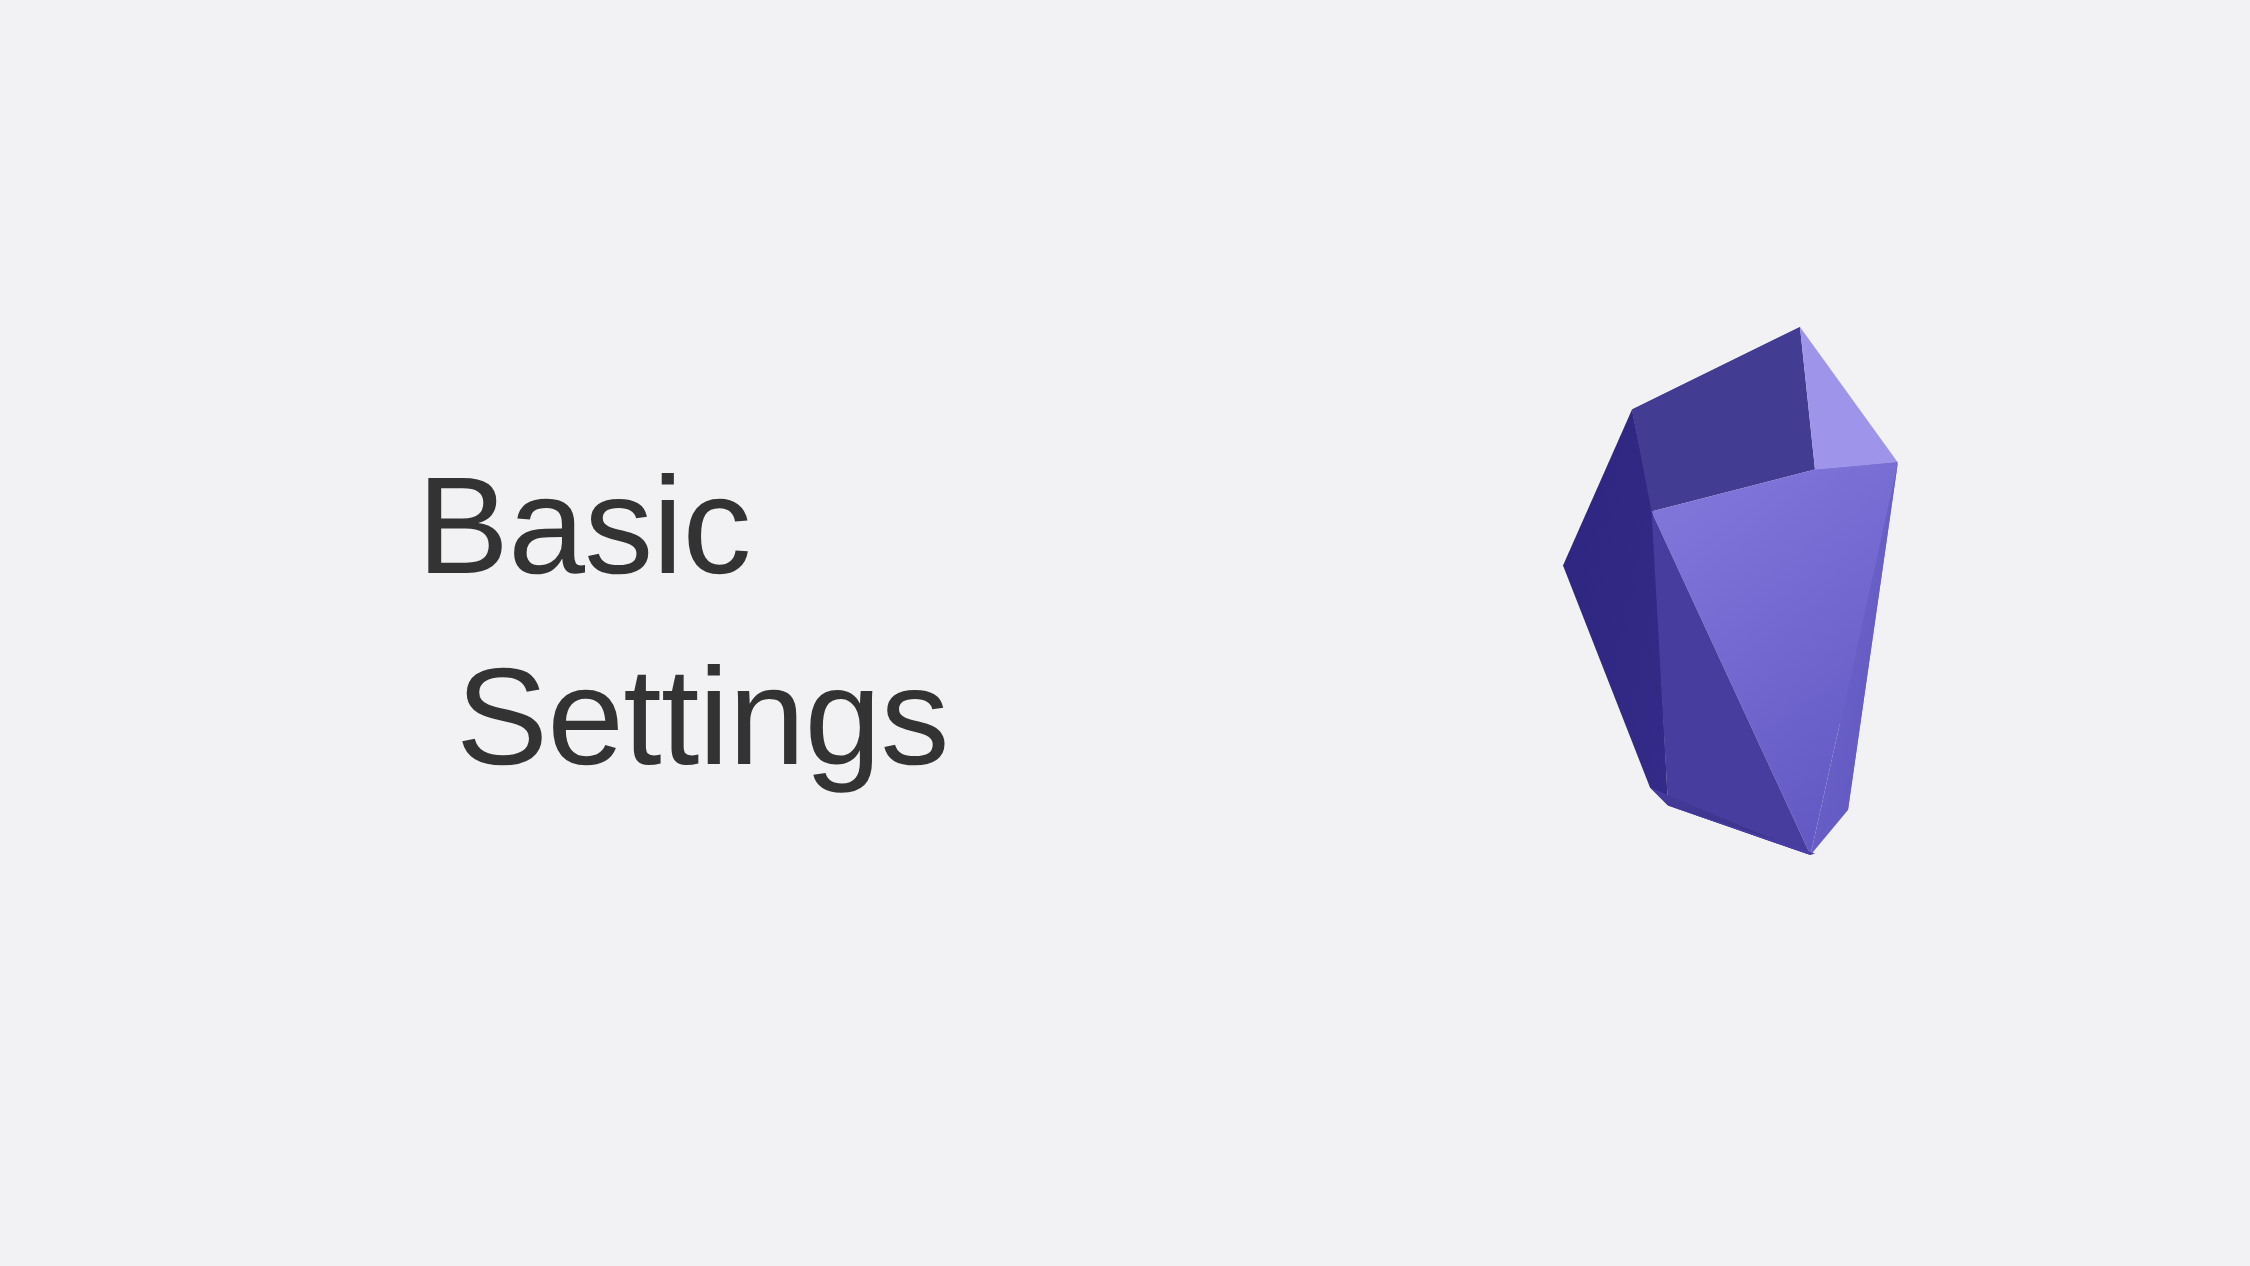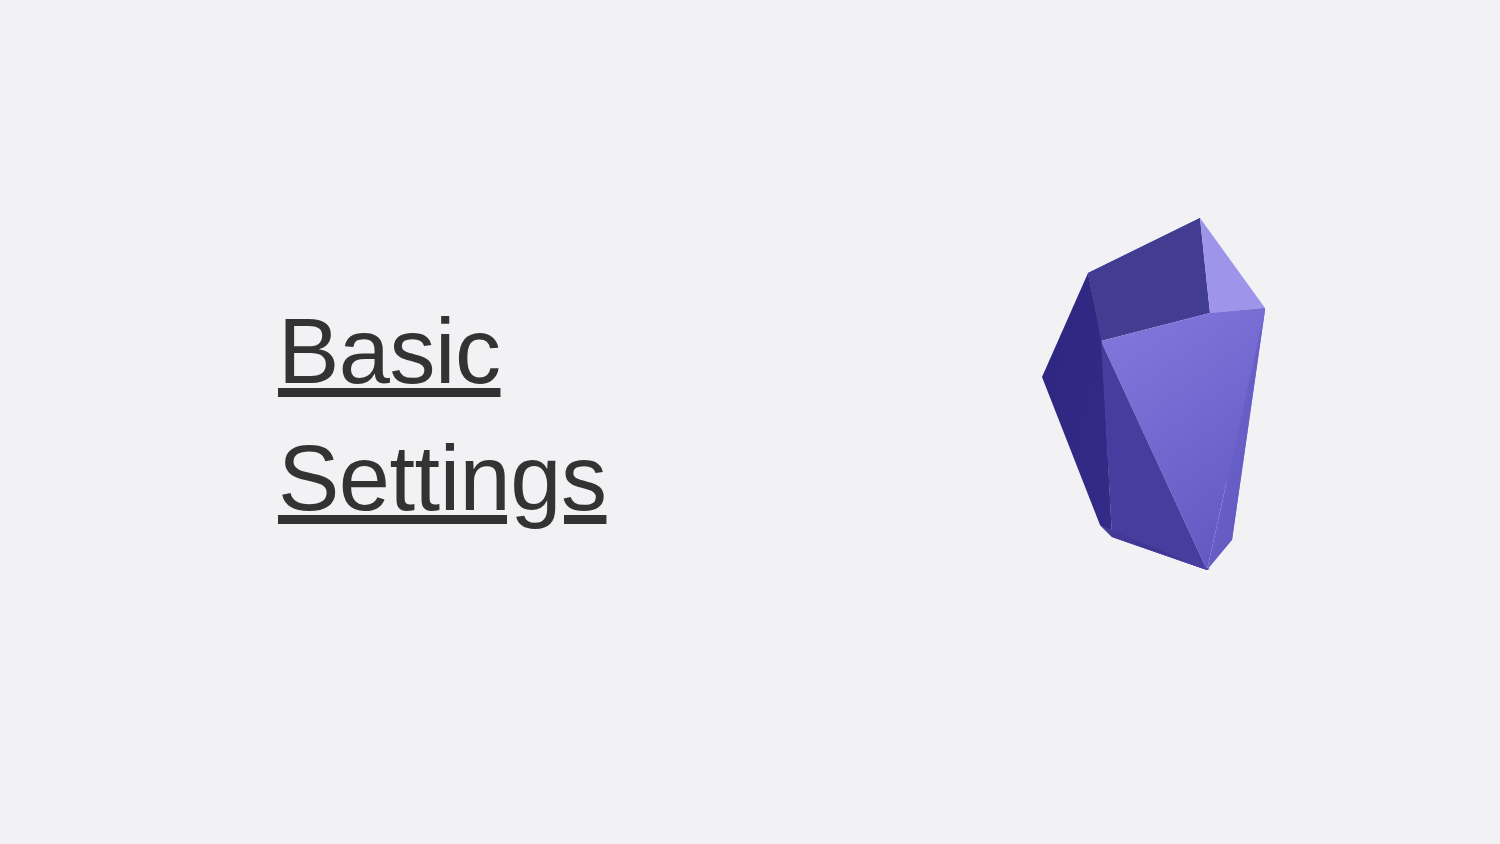--- a/index.html
+++ b/index.html
@@ -32,21 +32,20 @@
 
   .title-line {
     display: block;
     font-family: "Liberation Sans", "DejaVu Sans", sans-serif;
     font-size: 92px;
     font-weight: 300;
     line-height: 127px;
     letter-spacing: -0.5px;
     color: #333333;
     white-space: nowrap;
-    text-decoration: underline;
     -webkit-font-smoothing: antialiased;
   }
 
   
   #gem-art {
     position: absolute;
     left: 1020px;
     top: 195px;
     width: 270px;
     height: 400px;
@@ -58,21 +57,21 @@
     overflow: visible;
   }
 </style>
 </head>
 <body>
 
 <div id="slide" style="background: rgb(242, 242, 244);">
 
   <div id="title-block">
     <span class="title-line" style="color: rgb(51, 51, 51);">Basic</span>
-    <span class="title-line" style="color: rgb(51, 51, 51);">Settings</span>
+    <span class="title-line" style="color: rgb(51, 51, 51); margin-left: 26px;">Settings</span>
   </div>
 
   <div id="gem-art">
     <svg viewBox="0 0 270 400" xmlns="http://www.w3.org/2000/svg">
       <defs>
         <linearGradient id="gradCenter" x1="0.25" y1="0" x2="0.7" y2="1">
           <stop offset="0%" stop-color="#8076DA"></stop>
           <stop offset="100%" stop-color="#6258C3"></stop>
         </linearGradient>
         <linearGradient id="gradRight" x1="0.1" y1="0" x2="0.9" y2="1">

